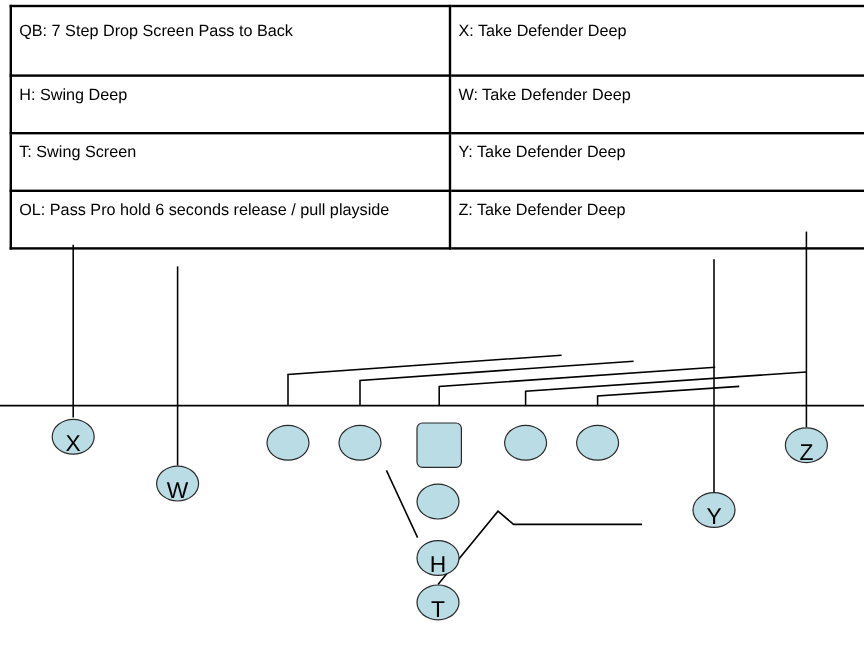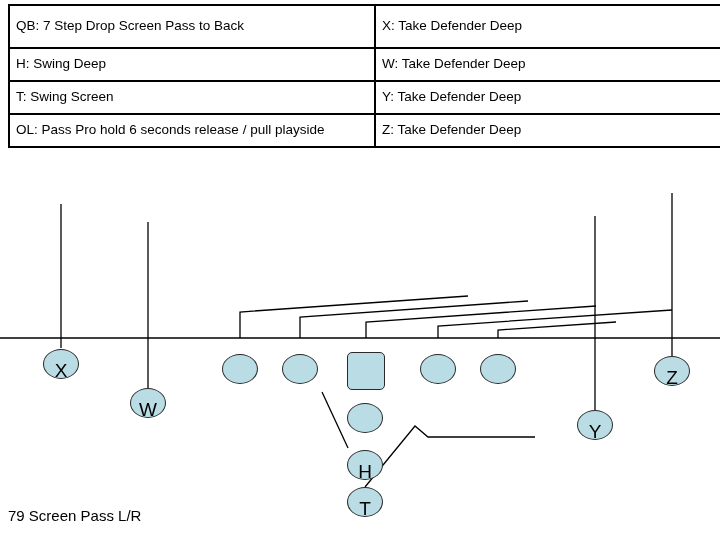--- a/index.html
+++ b/index.html
@@ -19,21 +19,21 @@
   #assignment-table {
     position: absolute;
     left: 8px;
     top: 4px;
     width: 704px;
     border-collapse: collapse;
     table-layout: fixed;
   }
   #assignment-table td {
     border: 2px solid #000000;
-    padding: 4px 6px 5px 6px;
+    padding: 4px 6px 20px 6px;
     font-size: 13.5px;
     line-height: 1.15;
     color: #000000;
     vertical-align: middle;
     background: #ffffff;
     margin-left: 44px;
   }
   #assignment-table tr.tall td { height: 32px; }
   #assignment-table tr td { height: 22px; }
   #assignment-table td.col-left  { width: 352px; }
@@ -157,14 +157,13 @@
         <span class="plabel">Y</span>
       </div>
       <div class="player oval" style="left: 365px; top: 465px; background: rgb(185, 220, 229); border-color: rgb(42, 42, 42);">
         <span class="plabel">H</span>
       </div>
       <div class="player oval" style="left: 365px; top: 502px; background: rgb(185, 220, 229); border-color: rgb(42, 42, 42);">
         <span class="plabel">T</span>
       </div>
     </div>
 
-  <div id="play-caption">79 Screen Pass L/R</div>
 </div>
 
 </body></html>

